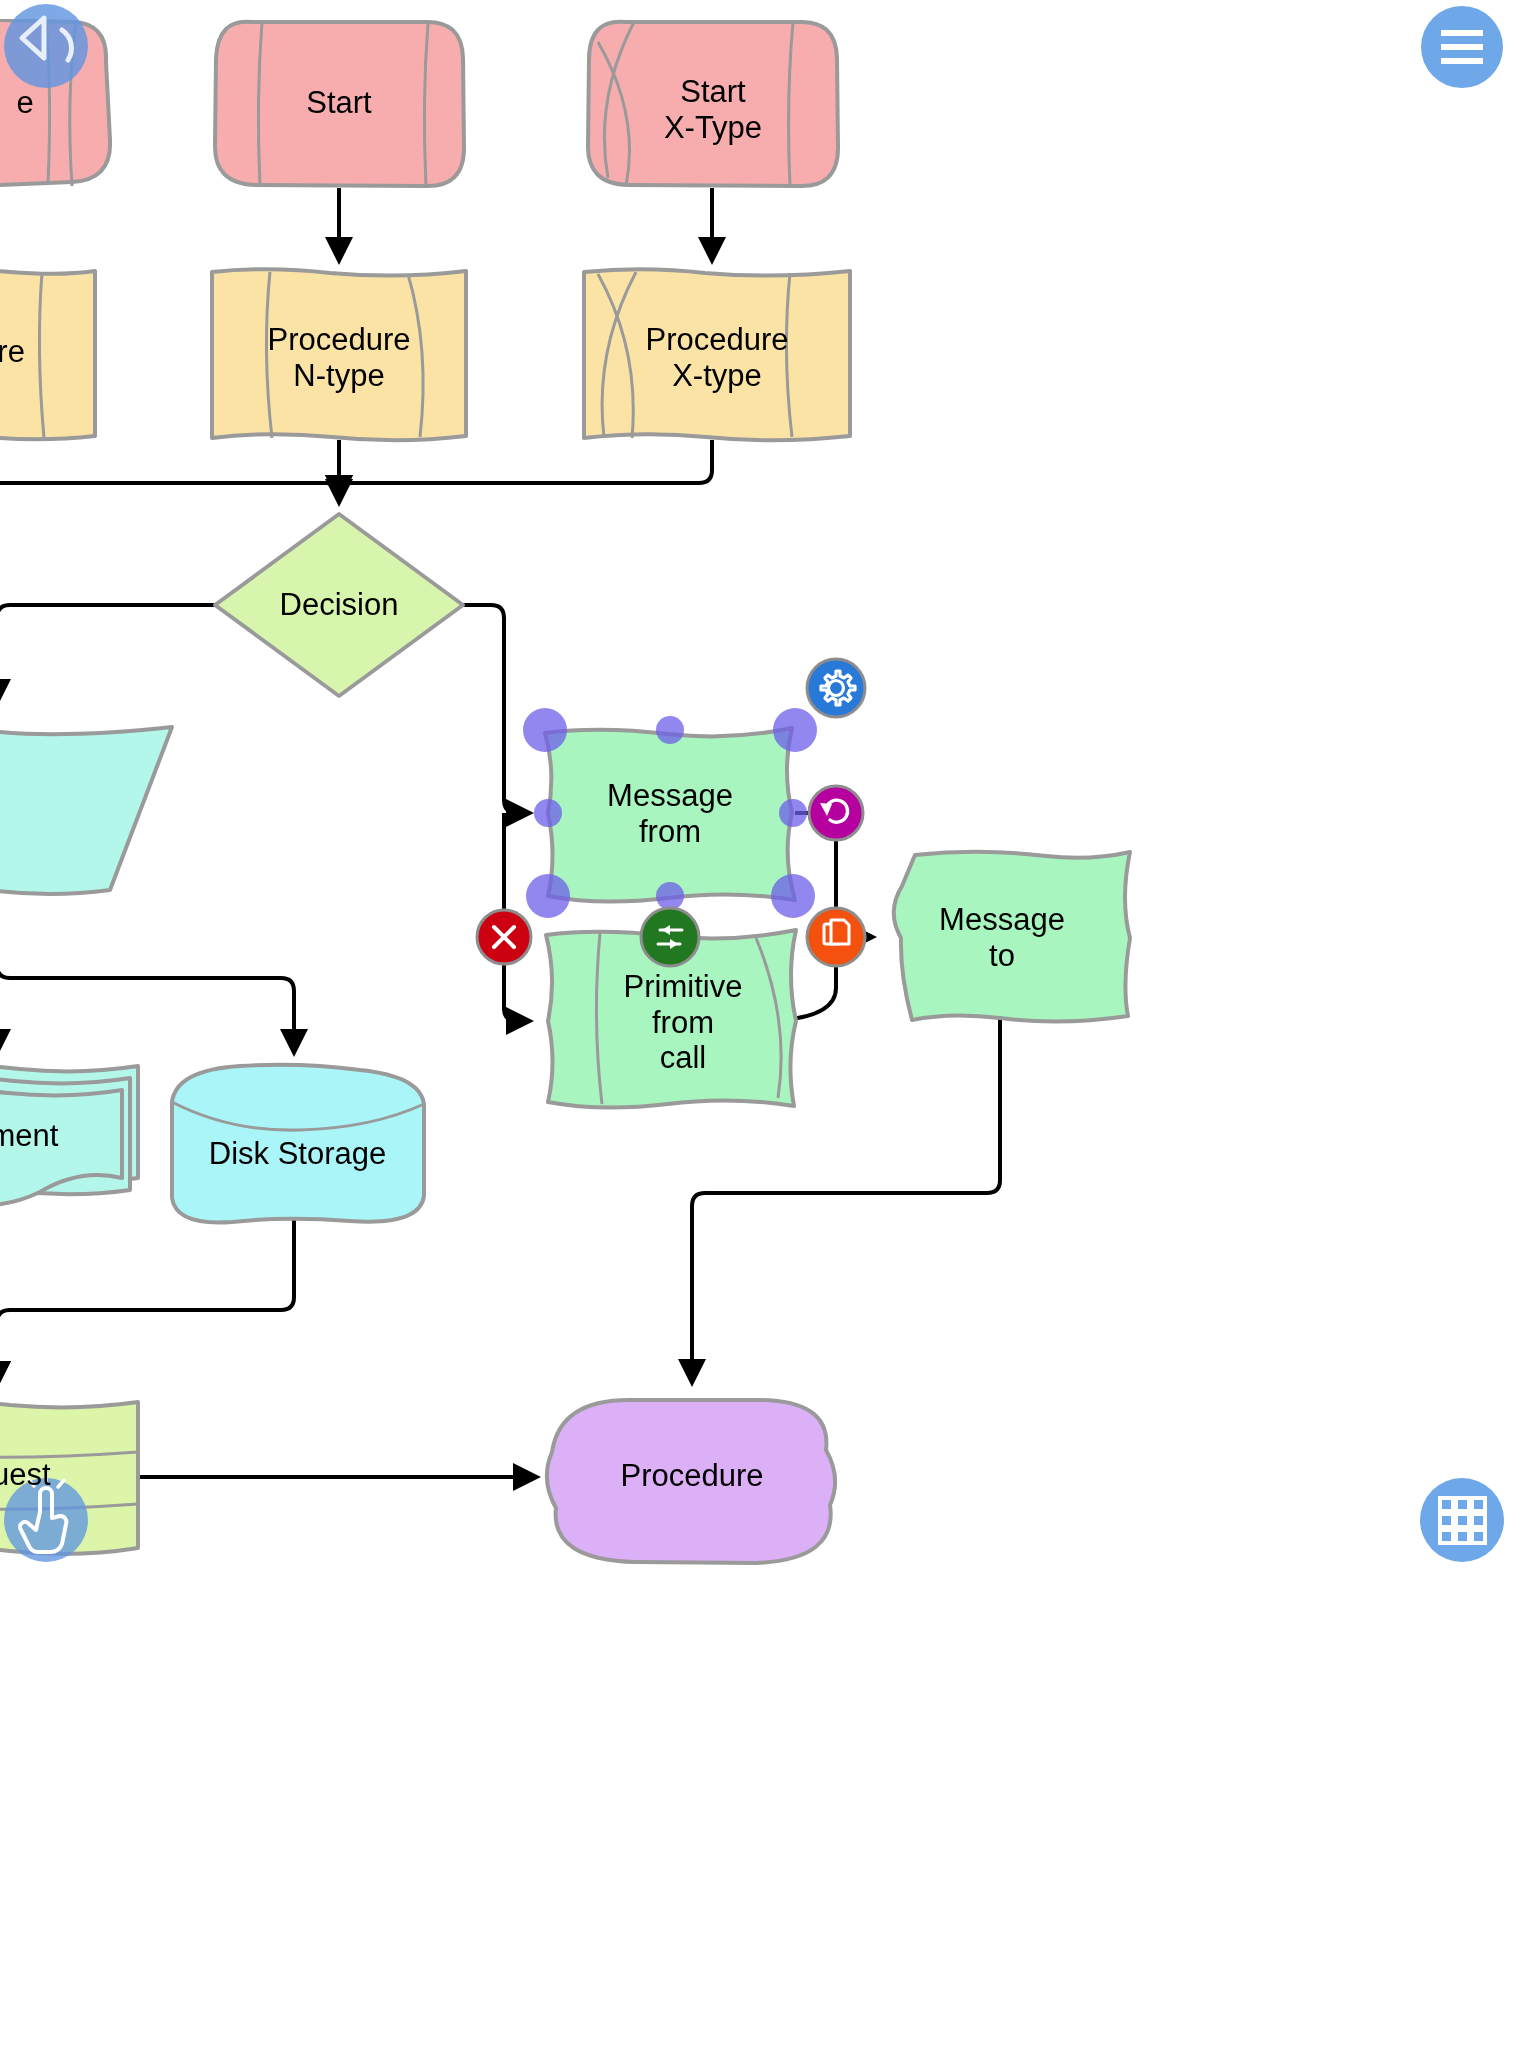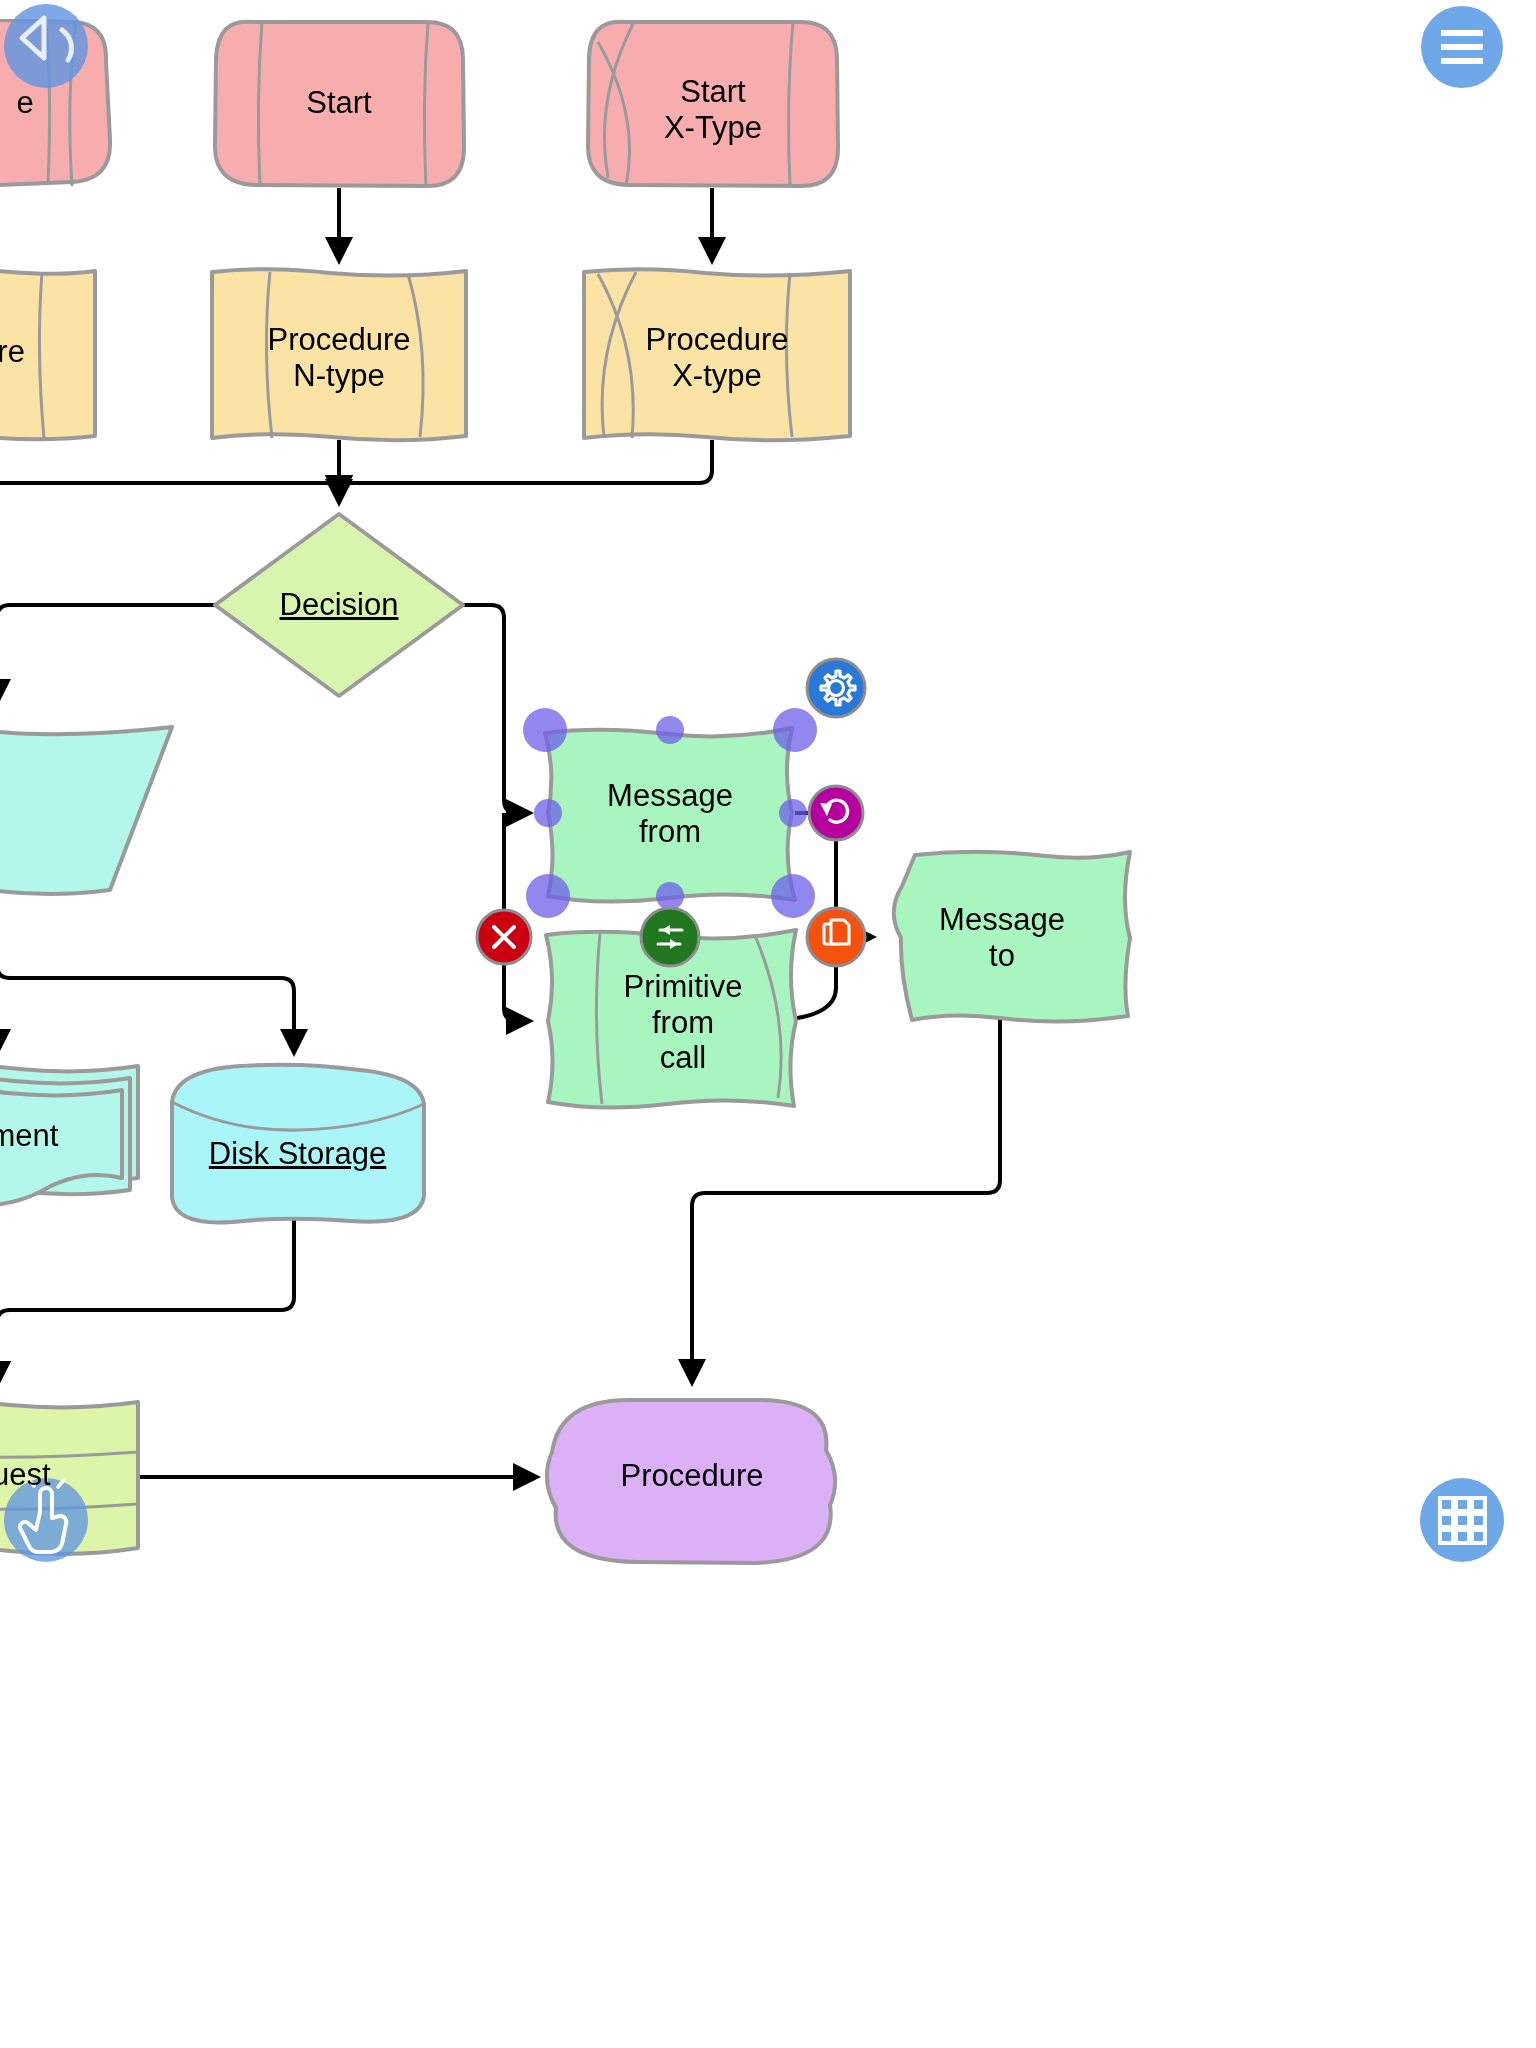--- a/index.html
+++ b/index.html
@@ -212,25 +212,25 @@
 
 <div class="lbl" style="left:-60px;top:85px;width:170px;">e</div>
 <div class="lbl" style="left:214px;top:85px;width:250px;">Start</div>
 <div class="lbl" style="left:588px;top:74px;width:250px;">Start
 X-Type</div>
 <div class="lbl" style="left:-90px;top:334px;width:185px;">ure</div>
 <div class="lbl" style="left:212px;top:322px;width:254px;">Procedure
 N-type</div>
 <div class="lbl" style="left:584px;top:322px;width:266px;">Procedure
 X-type</div>
-<div class="lbl" style="left:215px;top:587px;width:248px;text-decoration:underline;">Decision</div>
+<div class="lbl" style="left:215px;top:587px;width:248px;">Decision</div>
 <div class="lbl" style="left:-110px;top:792px;width:160px;">ave</div>
 <div class="lbl" style="left:545px;top:778px;width:250px;">Message
 from</div>
 <div class="lbl" style="left:900px;top:902px;width:204px;">Message
 to</div>
 <div class="lbl" style="left:558px;top:969px;width:250px;">Primitive
 from
 call</div>
 <div class="lbl" style="left:-110px;top:1118px;width:218px;">ocument</div>
-<div class="lbl" style="left:170px;top:1136px;width:255px;text-decoration:underline;">Disk Storage</div>
+<div class="lbl" style="left:170px;top:1136px;width:255px;">Disk Storage</div>
 <div class="lbl" style="left:-110px;top:1457px;width:218px;">request</div>
 <div class="lbl" style="left:552px;top:1458px;width:280px;">Procedure</div>
 
 </body></html>

